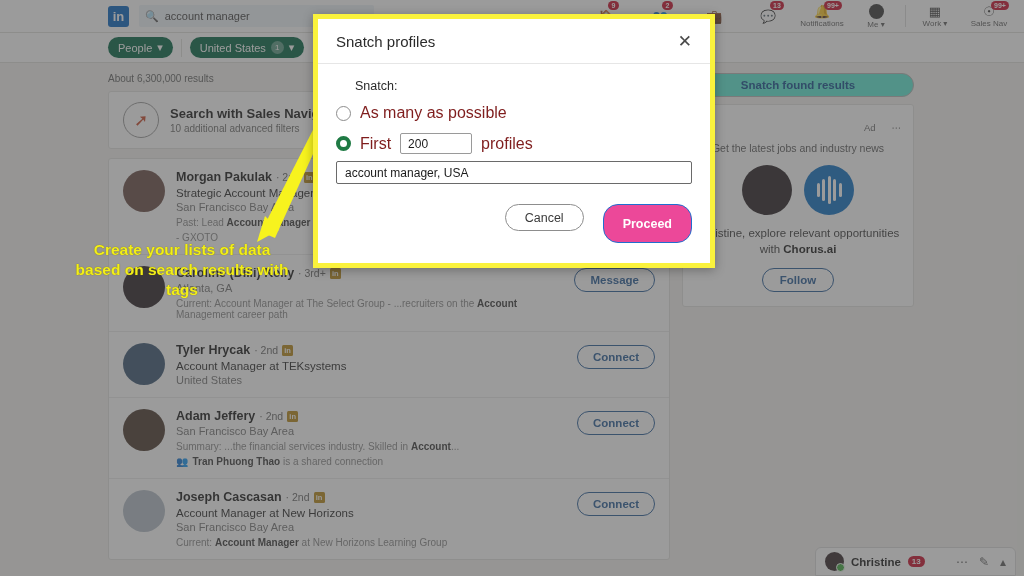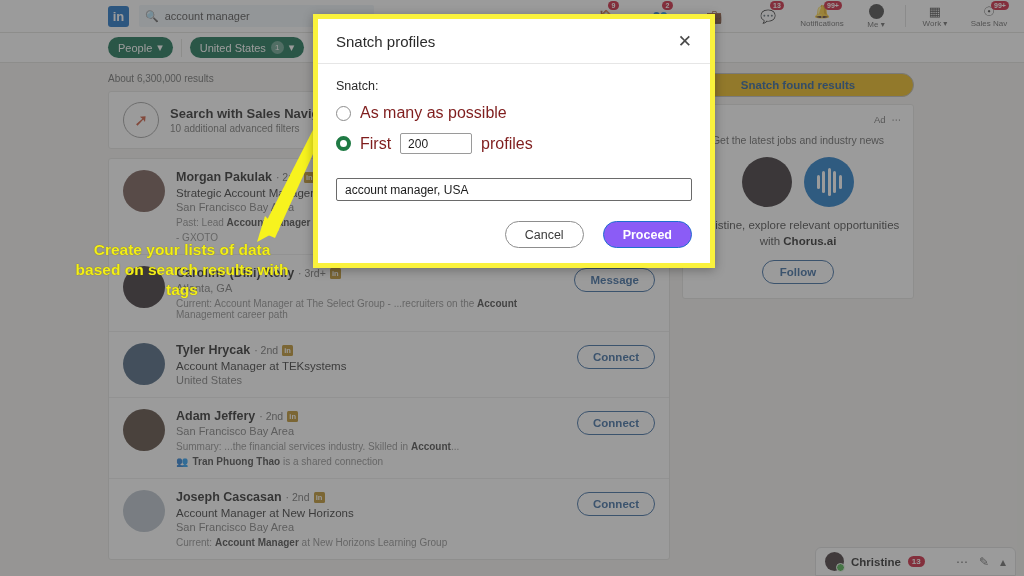--- a/index.html
+++ b/index.html
@@ -96,24 +96,24 @@
     border-radius: 14px; height: 24px; padding: 0 15px; font-size: 11.5px;
     font-weight: bold; align-self: flex-start; margin-top: 2px; white-space: nowrap;
     font-family: "Liberation Sans", sans-serif;
   }
 
   .col-side { width: 232px; }
   .sidebtn {
     display: block; width: 100%; height: 24px; border-radius: 13px; font-size: 11.5px;
     font-weight: bold; margin-bottom: 7px; font-family: "Liberation Sans", sans-serif;
   }
-  .sidebtn.outline { background: #eab308; border: 1px solid #b5b5b5; color: #17518f; }
+  .sidebtn.outline { background: #5eead4; border: 1px solid #b5b5b5; color: #17518f; }
   .sidebtn.filled { background: #0e4a8a; border: 1px solid #0e4a8a; color: #fff; }
   .adcard { background: #fff; border: 1px solid #e3e2e0; border-radius: 3px; padding: 9px 12px 14px; }
-  .adhead { display: flex; justify-content: flex-end; align-items: center; gap: 6px; font-size: 9.5px; color: #6a6a6a; }
+  .adhead { display: flex; justify-content: flex-end; align-items: center; gap: 16px; font-size: 9.5px; color: #6a6a6a; margin-top: 8px; }
   .adsub { text-align: center; font-size: 10.5px; color: #5c5c5c; margin-top: 9px; }
   .adimgs { display: flex; justify-content: center; gap: 12px; margin-top: 11px; }
   .adimg1 { width: 50px; height: 50px; border-radius: 50%; background: #2a2326; }
   .adimg2 {
     width: 50px; height: 50px; border-radius: 50%; background: #1071c4;
     display: flex; align-items: center; justify-content: center; gap: 2.5px;
   }
   .adimg2 i { display: block; width: 3px; background: #fff; border-radius: 2px; }
   .adtext { text-align: center; font-size: 11.5px; color: #3d3d3d; margin-top: 11px; line-height: 1.35; }
   .adtext b { color: #1b1b1b; }
@@ -156,45 +156,45 @@
     box-shadow: 0 2px 10px rgba(0,0,0,.3);
   }
   .m-head {
     height: 45px; border-bottom: 1px solid #e6e6e6; display: flex; align-items: center;
     padding: 0 18px;
   }
   .m-title { font-size: 15px; color: #2b2b2b; }
   .m-close { margin-left: auto; font-size: 17px; color: #4a4a4a; background: none; border: none;
     cursor: pointer; font-family: "Liberation Sans", sans-serif; line-height: 1; }
   .m-body { padding: 15px 18px 0; }
-  .m-label { font-size: 12.5px; color: #2b2b2b; }
+  .m-label { font-size: 12.5px; color: #2b2b2b; margin-left: 19px; }
   .radio-row { display: flex; align-items: center; gap: 9px; margin-top: 11px; }
   .radio { width: 15px; height: 15px; border-radius: 50%; border: 1.5px solid #8d8d8d; background: #fff; flex: none; }
   .radio.on { border: 4px solid #1f7a44; background: #fff; }
   .radio-txt { font-size: 16px; color: #7f1d1d; }
   .num-input {
     width: 72px; height: 21px; border: 1px solid #9a9a9a; border-radius: 2px;
     font-size: 12px; color: #1b1b1b; padding: 0 7px; font-family: "Liberation Sans", sans-serif;
     background: #fff;
   }
   .m-sublabel { font-size: 12.5px; color: #2b2b2b; margin-top: 18px; }
   .text-input {
     width: 100%; height: 23px; border: 1px solid #6a6a6a; border-radius: 2px;
-    margin-top: 24px; font-size: 12px; color: #1b1b1b; padding: 0 8px;
+    margin-top: 7px; font-size: 12px; color: #1b1b1b; padding: 0 8px;
     font-family: "Liberation Sans", sans-serif; background: #fff;
   }
   .m-foot { display: flex; justify-content: flex-end; gap: 19px; padding: 20px 18px 0; }
   .btn-cancel {
     border: 1px solid #8d8d8d; background: #fff; color: #3a3a3a; border-radius: 15px;
     height: 27px; padding: 0 19px; font-size: 12.5px; cursor: pointer;
     font-family: "Liberation Sans", sans-serif;
   }
   .btn-proceed {
-    border: 1px solid #1f6fd0; background: #8b5cf6; color: #fff; border-radius: 15px;
-    height: 27px; padding: 0 19px; font-size: 12.5px; font-weight: bold; cursor: pointer;
+    border: 1px solid #1f6fd0; background: #ec4899; color: #fff; border-radius: 15px;
+    height: 39px; padding: 0 19px; font-size: 12.5px; font-weight: bold; cursor: pointer;
     font-family: "Liberation Sans", sans-serif;
   }
 </style>
 </head>
 <body>
 
 <div id="page">
 
   <div class="topbar">
     <div class="li-logo">in</div>

